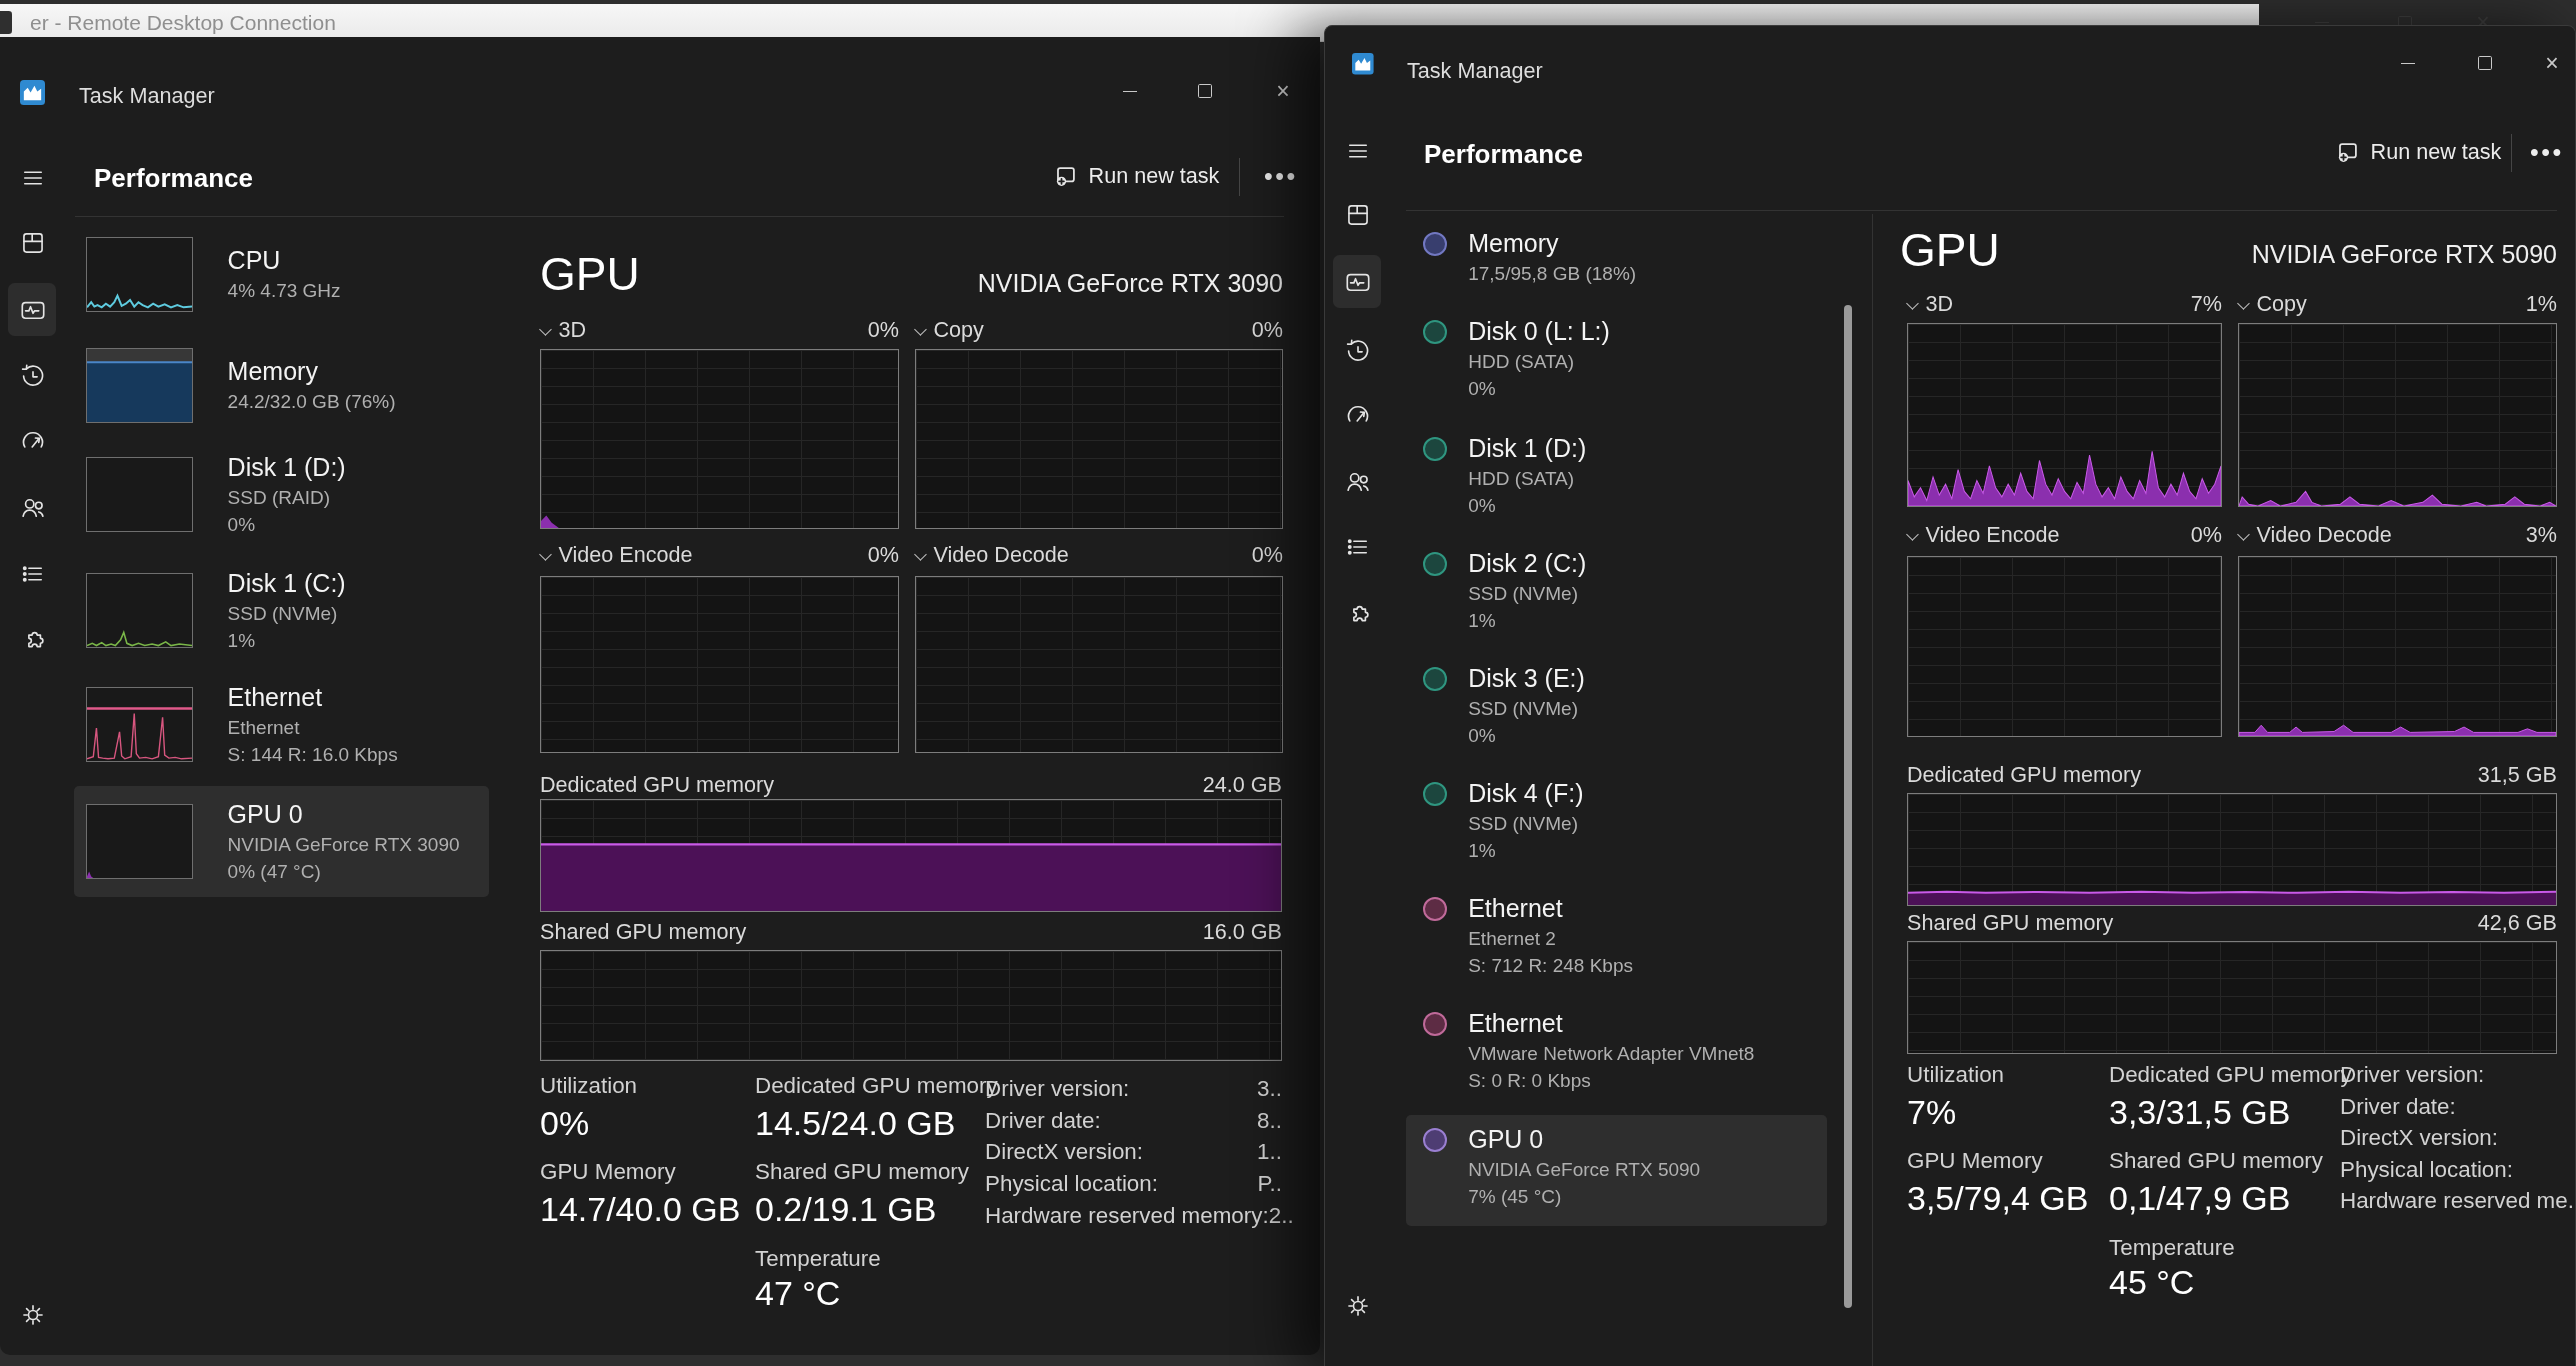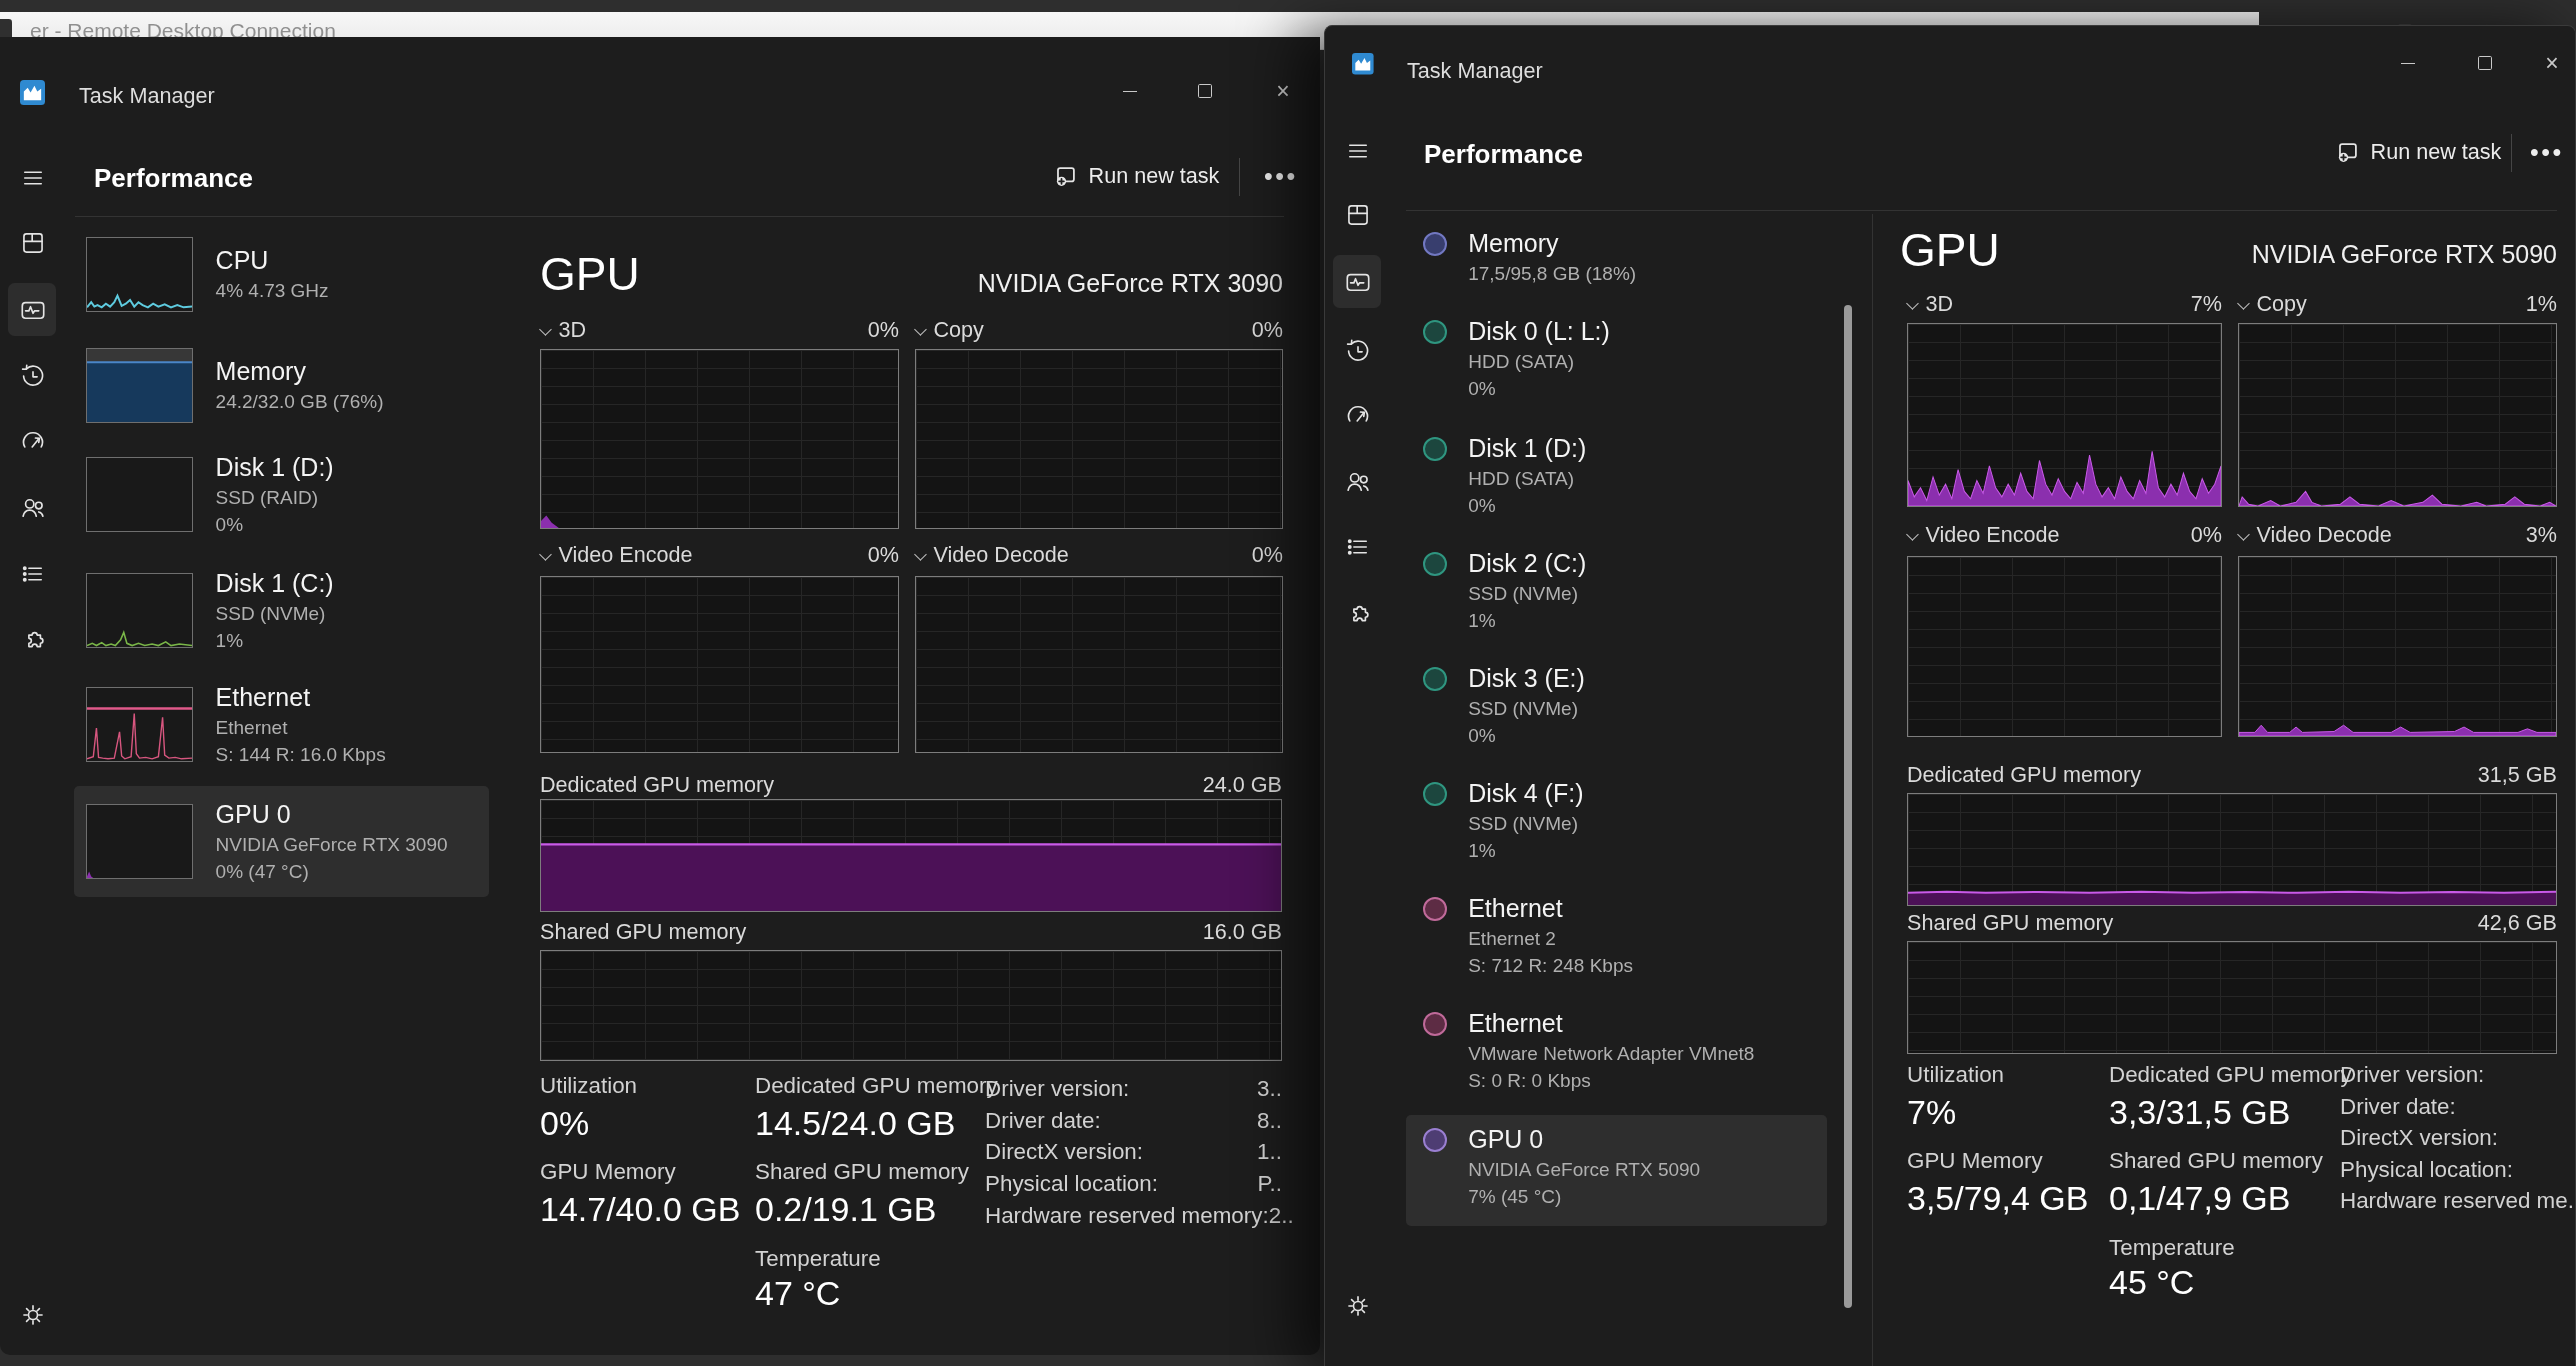--- a/index.html
+++ b/index.html
@@ -1,21 +1,21 @@
 <!DOCTYPE html>
 <html style="font-size:13.3px"><head>
 <meta charset="utf-8">
 <style>
   html,body{margin:0;padding:0}
   body{width:2576px;height:1366px;overflow:hidden;background:#2e2e2e;
        font-family:"Liberation Sans","DejaVu Sans",sans-serif;position:relative;
        -webkit-font-smoothing:antialiased}
   .abs{position:absolute}
   
-  #rdpbar{left:0;top:12px;width:2259px;height:37px;background:linear-gradient(#f7f7f7,#e9e9e9);
+  #rdpbar{left:0;top:4px;width:2259px;height:37px;background:linear-gradient(#f7f7f7,#e9e9e9);
           border-bottom:0.8px solid #cfcfcf}
   #rdpbar .frag{left:0;top:6.6px;width:11.6px;height:23px;background:#2f2f2f;border-radius:0 3.3px 3.3px 0}
   #rdpbar .ttl{left:30px;top:0;height:37px;display:flex;align-items:center;font-size:21px;color:#8f8f8f}
   .rdpctl{top:0;width:48px;height:37px;display:flex;align-items:center;justify-content:center;color:#3f3f3f}
   
   .g-min{display:inline-block;width:13.3px;border-top:1.7px solid currentColor}
   .g-max{display:inline-block;width:11.6px;height:11.6px;border:1.7px solid currentColor;border-radius:1.7px}
   .g-x{font-size:23px;line-height:1}
   
   .tmwin{background:#1d1d1d;color:#fff}
@@ -29,21 +29,21 @@
   .railic{left:0;width:65px;height:38px;display:flex;align-items:center;justify-content:center}
   .railhl{left:8.3px;width:48px;height:53px;background:#2d2d2d;border-radius:6.6px}
   .icsvg{stroke:#e4e4e4;stroke-width:2;fill:none;stroke-linecap:round;stroke-linejoin:round}
   
   .pghdr{font-size:26px;font-weight:700;color:#fff}
   .rnt{display:flex;align-items:center;gap:11.6px;font-size:21.6px;color:#ececec}
   .vdiv{width:0.8px;background:#454545}
   .hdiv{height:0.8px;background:#333}
   .dots{font-size:25px;letter-spacing:2.5px;color:#ececec;line-height:0}
   
-  .litem{left:74px;width:415px;display:flex;align-items:center;gap:23px;padding-left:11.6px;box-sizing:border-box}
+  .litem{left:74px;width:415px;display:flex;align-items:center;gap:35px;padding-left:11.6px;box-sizing:border-box}
   .mini{width:105px;height:73px;border:0.8px solid #6f6f6f;background:#191919;position:relative;flex:none;overflow:hidden}
   .mini svg,.chartbox svg{position:absolute;left:0;top:0;width:100%;height:100%}
   .ltxt{display:flex;flex-direction:column;gap:5px}
   .t1{font-size:25px;color:#f4f4f4}
   .t2{font-size:19px;color:#b0b0b0}
   .selhl{background:#2e2e2e;border-radius:5px}
   
   .ritem{left:81px;width:421px;display:flex;gap:21.6px;padding-left:16.6px;box-sizing:border-box;align-items:flex-start}
   .dot{width:24px;height:24px;border-radius:50%;flex:none;margin-top:3.3px;box-sizing:border-box}
   .dot.mem{border:2.5px solid #7278c2;background:#383e6e}

